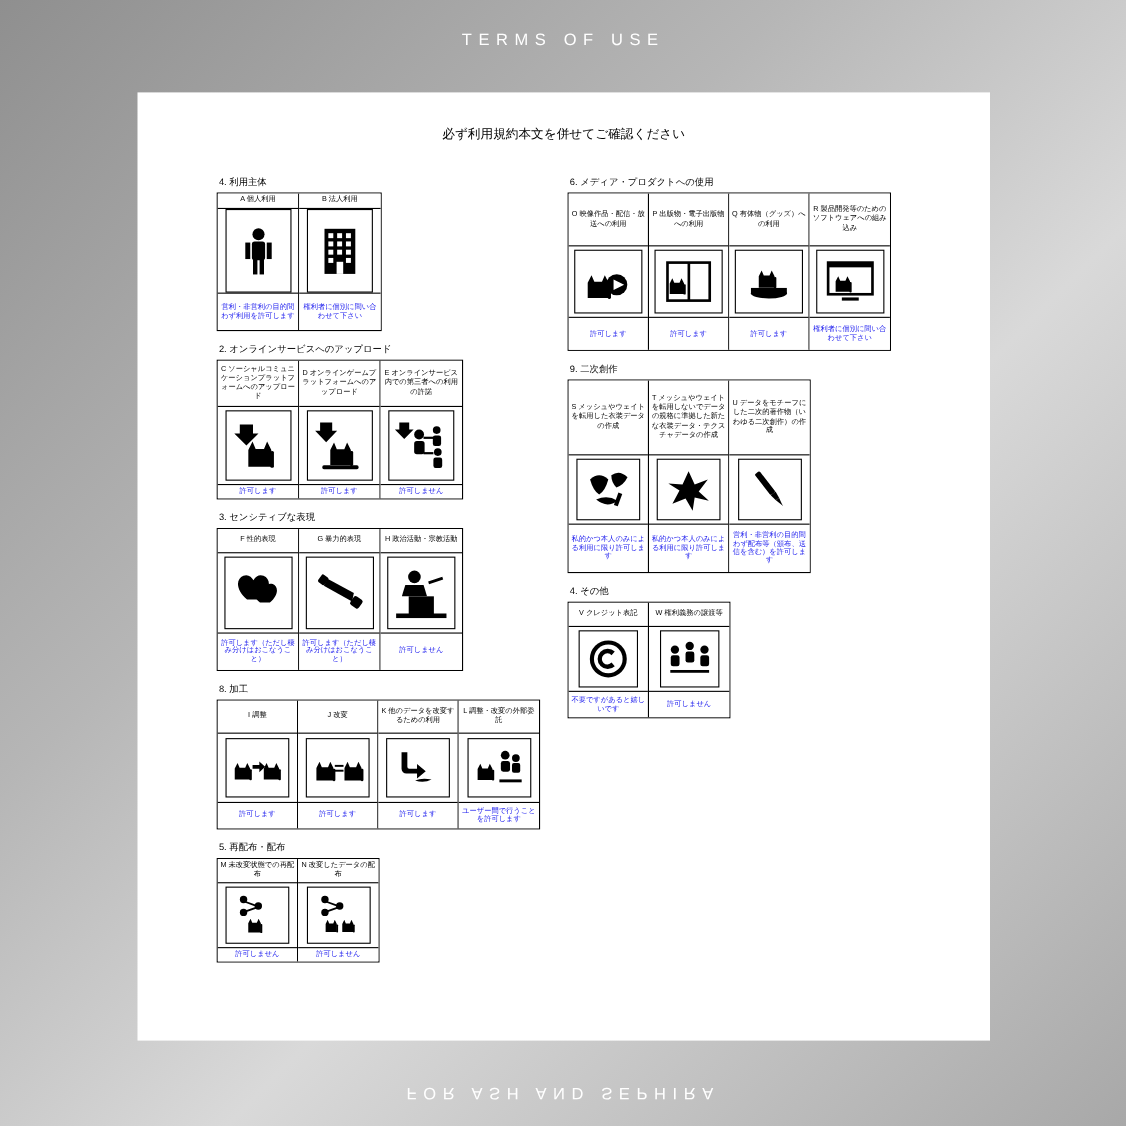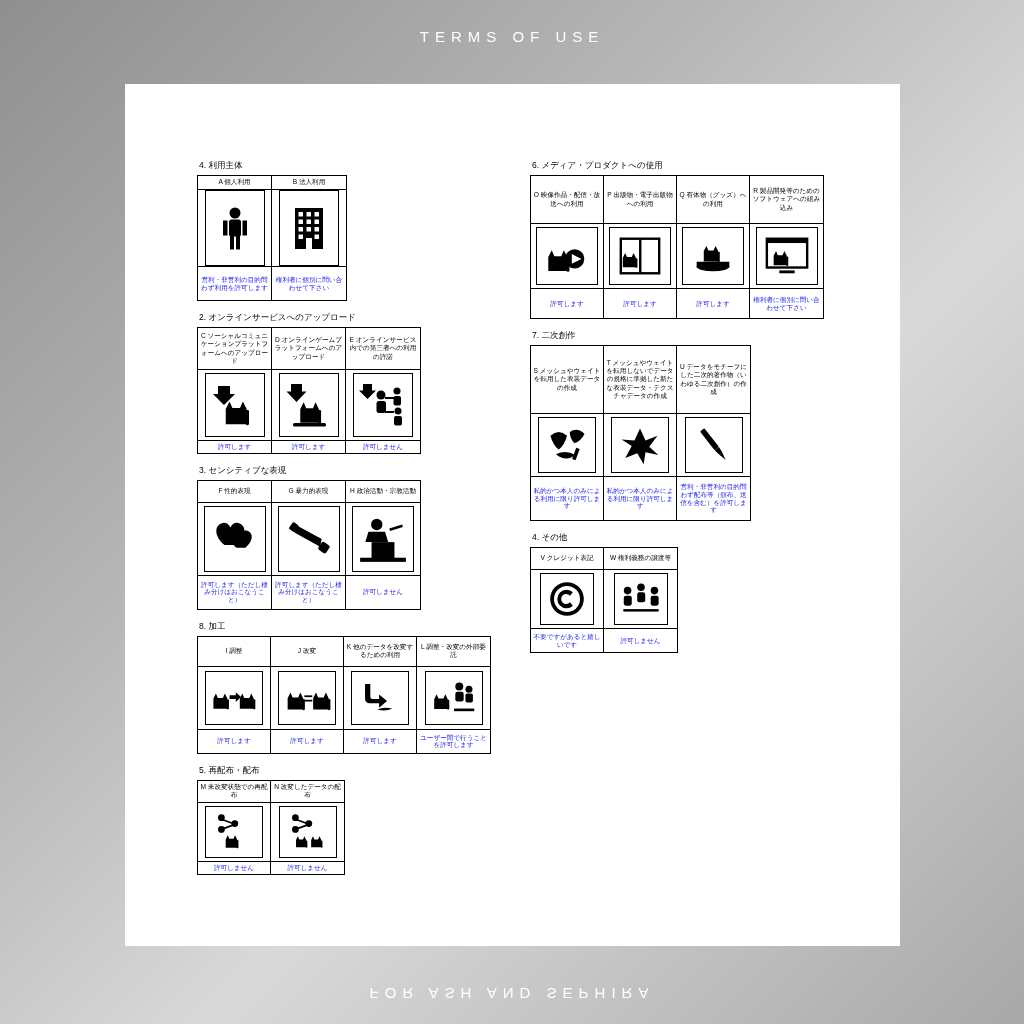--- a/index.html
+++ b/index.html
@@ -20,21 +20,21 @@
     position:absolute;left:125px;top:84px;width:775px;height:862px;
     background:#ffffff;
   }
   .doc-title{
     text-align:center;font-size:11.5px;color:#000;line-height:1.55;
     padding-top:30px;font-family:"Liberation Sans",sans-serif;
   }
   .brandname{color:#2222dd;}
   .cols{position:absolute;left:0;top:76px;width:775px;}
   .colL{position:absolute;left:72px;top:0;width:300px;}
-  .colR{position:absolute;left:405px;top:0;width:320px;}
+  .colR{position:absolute;left:391px;top:0;width:320px;}
   .sec{margin-bottom:11px;}
   .sec-title{font-size:8.5px;color:#000;margin:0 0 3px 2px;}
   .grid{display:flex;border:1px solid #000;width:max-content;}
   .cell{
     border-right:1px solid #000;
     display:flex;flex-direction:column;
     box-sizing:border-box;background:#fff;
   }
   .cell:last-child{border-right:none;}
   .cell .hd{
@@ -98,20 +98,21 @@
 <body>
 
 <div id="stage">
 
   <div class="banner top">TERMS OF USE</div>
   <div class="banner bottom">FOR ASH AND SEPHIRA</div>
 
   <div class="sheet">
 
     <div class="doc-title">
+      <div>必ず利用規約本文を併せてご確認ください</div>
     </div>
 
     <div class="cols">
       <div class="colL">
           <div class="sec">
             <div class="sec-title">4. 利用主体</div>
             <div class="grid s1">
               <div class="cell">
                 <div class="hd">A 個人利用</div>
                 <div class="art">
@@ -445,21 +446,21 @@
                       </g>
                       <rect x="34" y="80" width="32" height="6"></rect>
                     </svg>
                   </div>
                 </div>
                 <div class="ft">権利者に個別に問い合わせて下さい</div>
               </div>
             </div>
           </div>
           <div class="sec">
-            <div class="sec-title">7. 二次創作</div>
+            <div class="sec-title">9. 二次創作</div>
             <div class="grid s7">
               <div class="cell">
                 <div class="hd">S メッシュやウェイトを転用した衣装データの作成</div>
                 <div class="art">
                   <div class="ico" style="width: 56px; height: 54px;">
                     <svg width="48" height="46" viewBox="0 0 100 100">
                       <path d="M14 30 q18 -16 36 0 q-6 22 -18 30 q-12 -8 -18 -30 z"></path>
                       <path d="M56 22 q16 -12 32 4 q-8 16 -22 20 q-10 -10 -10 -24 z"></path>
                       <path d="M26 70 q22 -10 42 2 q-20 16 -42 -2 z"></path>
                       <rect x="70" y="56" width="8" height="26" transform="rotate(20 70 56)"></rect>

